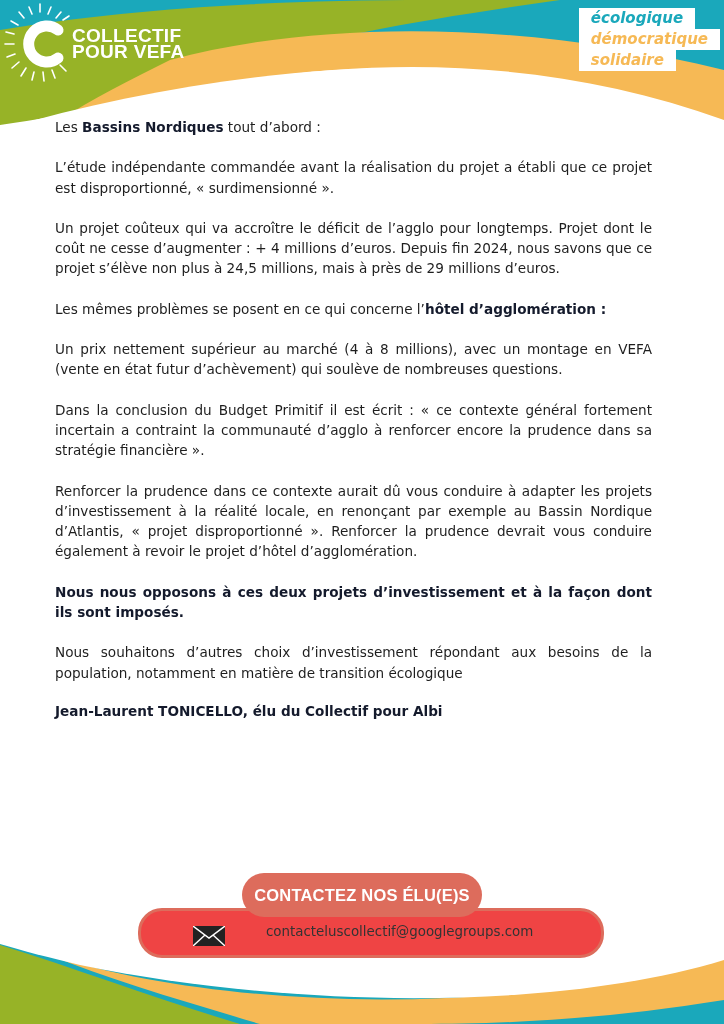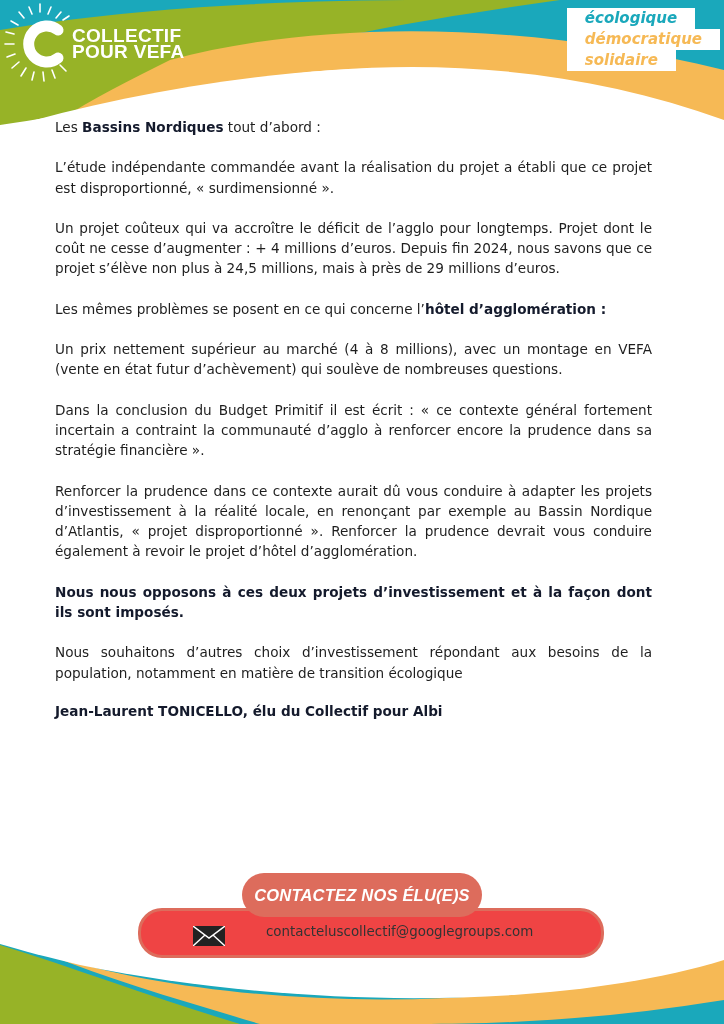--- a/index.html
+++ b/index.html
@@ -7,34 +7,34 @@
   body { position: relative; font-family: "DejaVu Sans", "Liberation Sans", sans-serif; color: #1e1e1e; }
 
   .bg-svg { position: absolute; left: 0; top: 0; width: 724px; height: 1024px; z-index: 0; }
 
   .logo { position: absolute; left: 0; top: 0; width: 200px; height: 90px; z-index: 2; }
   .logo-sun { position: absolute; left: 0; top: 0; width: 80px; height: 90px; }
   .logo-text { position: absolute; left: 72px; top: 28px; color: #ffffff; font-family: "Liberation Sans", sans-serif; font-weight: 900; font-size: 19px; line-height: 16px; letter-spacing: 0.3px; }
   .logo-text span { display: block; }
 
   .tagline { position: absolute; right: 4px; top: 8px; z-index: 2; text-align: left; font-family: "DejaVu Sans", sans-serif; font-style: italic; font-weight: bold; font-size: 15px; line-height: 21px; }
-  .tagline span { display: inline-block; background: #ffffff; padding: 0 18px; margin-bottom: 0px; }
+  .tagline span { display: inline-block; background: #ffffff; padding: 0 12px; margin-bottom: 0px; }
   .tag-1 { color: #1aa8bb; }
   .tag-2 { color: #f6b955; }
   .tag-3 { color: #f6b955; }
   .tagline .row { display: block; }
 
   .content { position: absolute; left: 55px; top: 117px; width: 597px; z-index: 2; font-size: 13.6px; line-height: 20.3px; text-align: justify; color: #1e1e1e; }
   .content p { margin-bottom: 20px; }
   .content b { font-weight: bold; color: #141a2c; }
   .content .strong-para { font-weight: bold; color: #141a2c; }
   .signature { text-align: left; font-weight: bold; color: #141a2c; margin-top: -2px; }
 
   .contact-box { position: absolute; left: 138px; top: 908px; width: 466px; height: 50px; border: 3px solid #dd6c5c; border-radius: 24px; background: #ef4444; z-index: 2; }
-  .contact-pill { position: absolute; left: 242px; top: 873px; width: 240px; height: 44px; background: #dd6c5c; border-radius: 22px; z-index: 3; color: #ffffff; font-family: "Liberation Sans", sans-serif; font-weight: bold; font-size: 16.5px; display: flex; align-items: center; justify-content: center; letter-spacing: 0.2px; font-style: italic; }
+  .contact-pill { position: absolute; left: 242px; top: 873px; width: 240px; height: 44px; background: #dd6c5c; border-radius: 22px; z-index: 3; color: #ffffff; font-family: "Liberation Sans", sans-serif; font-weight: bold; font-size: 16.5px; display: flex; align-items: center; justify-content: center; letter-spacing: 0.2px; }
   .mail-icon { position: absolute; left: 52px; top: 15px; width: 32px; height: 20px; }
   .mail-text { position: absolute; left: 125px; top: 13px; font-size: 13.4px; color: #333333; font-family: "DejaVu Sans", sans-serif; }
 </style>
 </head>
 <body>
 
 <svg class="bg-svg" viewBox="0 0 724 1024" preserveAspectRatio="none">
 
   <path d="M0 0 H724 V72 C600 40 420 30 300 60 C200 85 100 110 0 120 Z" fill="#1aa8bb"></path>
 

